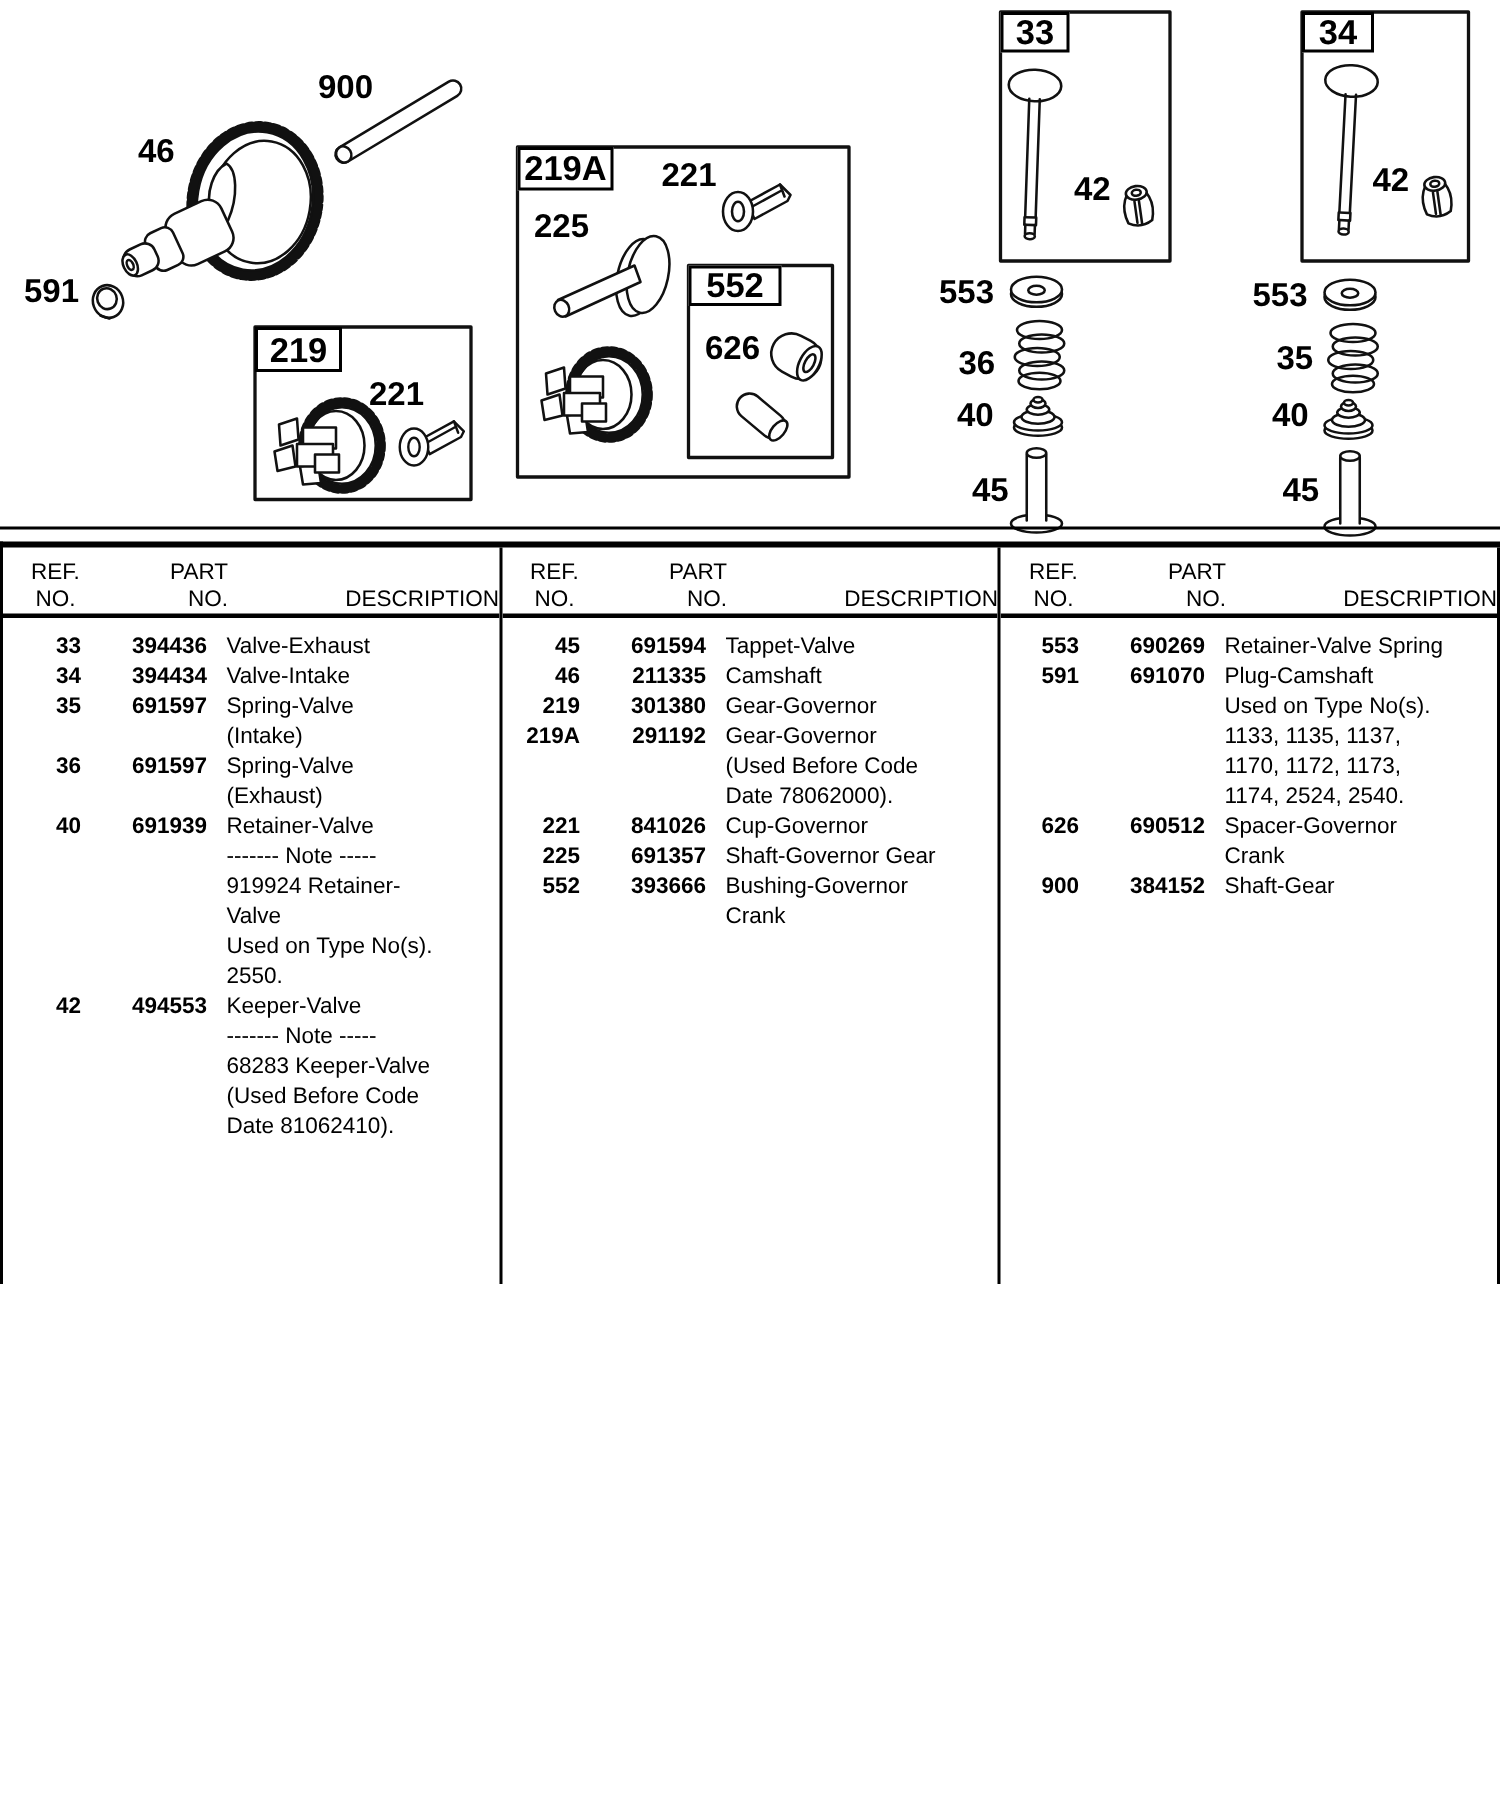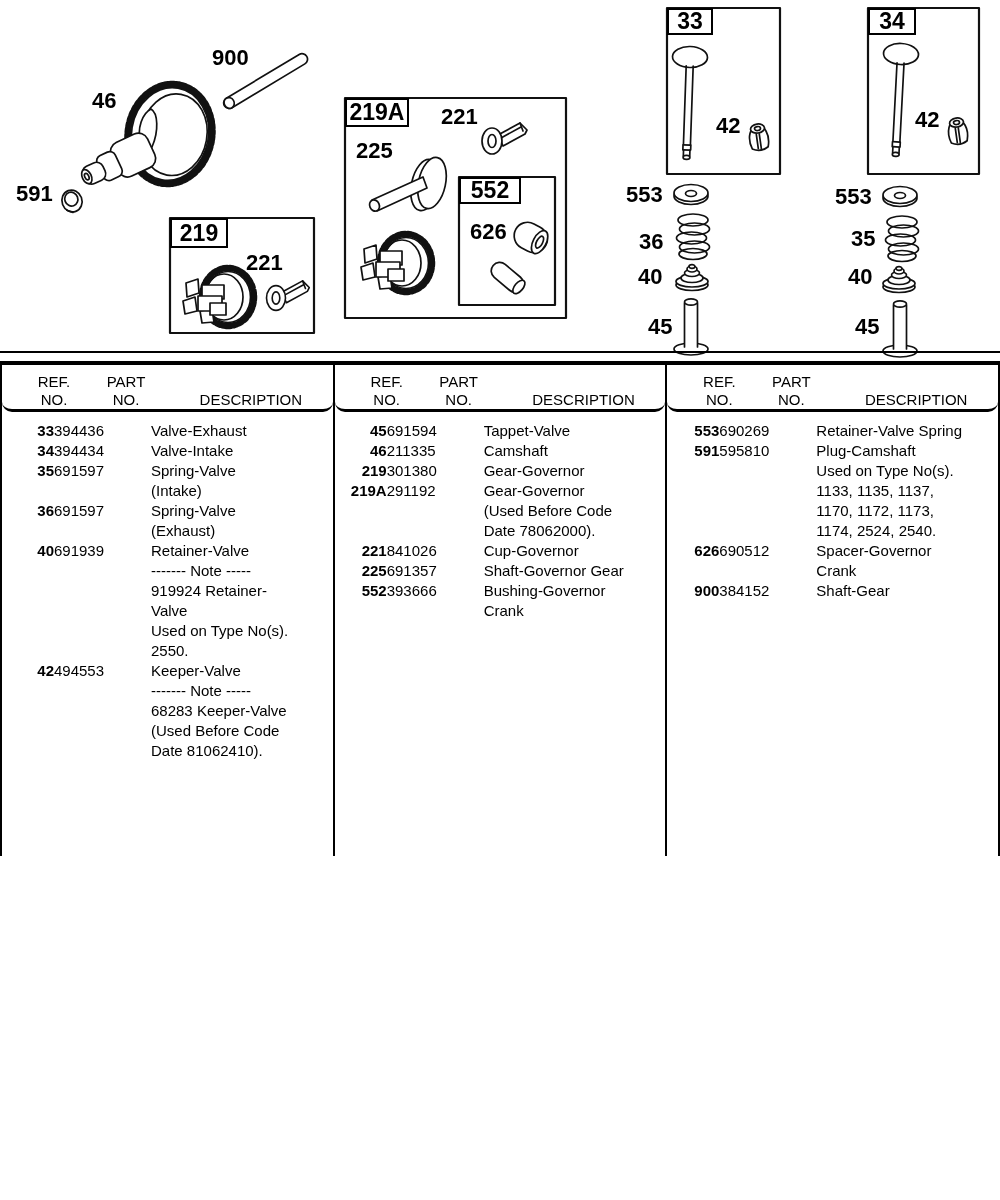--- a/index.html
+++ b/index.html
@@ -50,33 +50,32 @@
     top: 361px; bottom: 0;
     border-top: 4px solid #000;
     border-left: 2px solid #000;
     display: flex;
   }
   .pcol { flex: 1 1 0; border-right: 2px solid #000; overflow: hidden; }
   .col-header {
     height: 47px;
     border-bottom: 3px solid #000;
     display: flex;
-    padding-left: 23px;
+    padding-left: 6px;
     font-size: 15px;
     line-height: 18px;
-    border-radius: 10px;
   }
   .h-ref  { width: 58px; padding-top: 8px; text-align: center; }
-  .h-part { width: 86px; padding-top: 8px; text-align: center; }
-  .h-desc { flex: 1; padding-top: 26px; text-align: center; }
+  .h-part { width: 86px; padding-top: 8px; text-align: right; }
+  .h-desc { flex: 1; padding-top: 26px; text-align: right; }
 
   .rows { padding-top: 9px; font-size: 15px; line-height: 20px; }
   .row { display: flex; align-items: flex-start; }
   .cell-ref  { width: 52px; flex: none; text-align: right; font-weight: bold; }
-  .cell-part { width: 84px; flex: none; text-align: left; font-weight: normal; }
+  .cell-part { width: 84px; flex: none; text-align: right; font-weight: bold; }
   .cell-desc { flex: 1; margin-left: 13px; }
   .cell-desc .b { font-weight: normal; }
 </style>
 </head>
 <body>
 
 <div class="page">
 
   <div class="diagram">
     <svg width="1000" height="363" viewBox="0 0 1000 363">
@@ -396,21 +395,21 @@
       <div class="rows">
           <div class="row">
             <div class="cell-ref">553</div>
             <div class="cell-part">690269</div>
             <div class="cell-desc">
               <div class="desc-line"><span>Retainer-Valve Spring</span></div>
             </div>
           </div>
           <div class="row">
             <div class="cell-ref">591</div>
-            <div class="cell-part">595810</div>
+            <div class="cell-part">691070</div>
             <div class="cell-desc">
               <div class="desc-line"><span>Plug-Camshaft</span></div>
               <div class="desc-line"><span>Used on Type No(s).</span></div>
               <div class="desc-line"><span>1133, 1135, 1137,</span></div>
               <div class="desc-line"><span>1170, 1172, 1173,</span></div>
               <div class="desc-line"><span>1174, 2524, 2540.</span></div>
             </div>
           </div>
           <div class="row">
             <div class="cell-ref">626</div>

